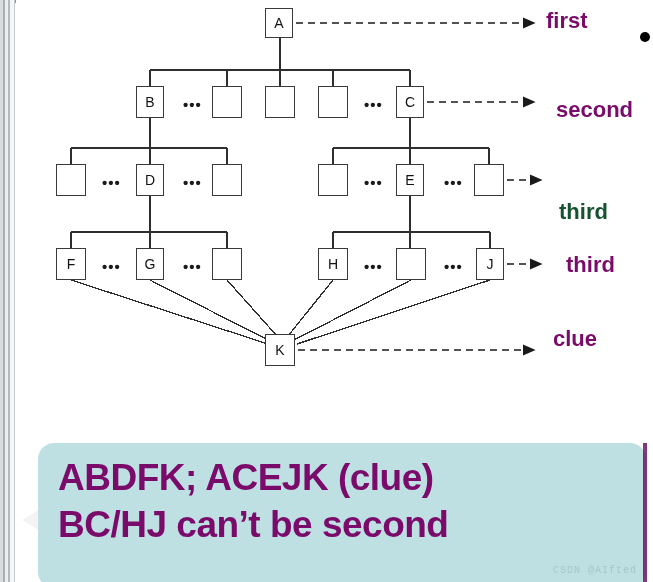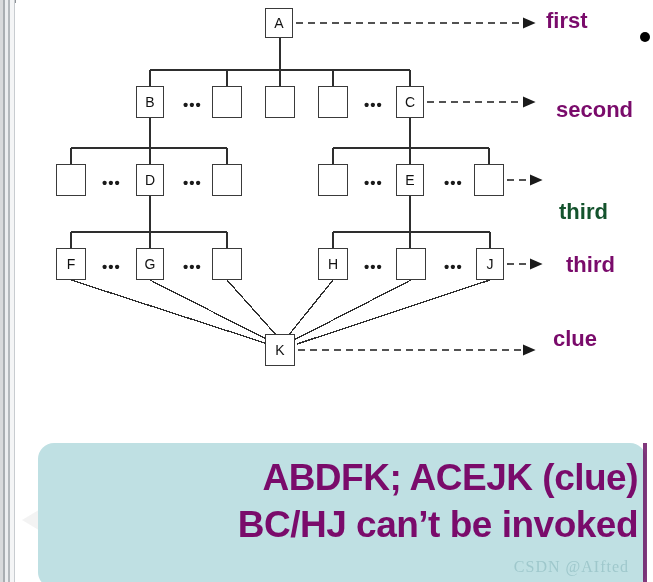--- a/index.html
+++ b/index.html
@@ -109,21 +109,20 @@
     position: absolute;
     left: 20px;
     top: 12px;
     width: 580px;
     font-family: "Liberation Sans", sans-serif;
     font-weight: bold;
     font-size: 37px;
     line-height: 1.26;
     color: #7a0b6b;
     letter-spacing: -0.5px;
-    text-align: right;
   }
   .cap-tail {
     position: absolute;
     left: 22px;
     top: 508px;
     width: 20px;
     height: 24px;
     background: #e9e9e9;
     clip-path: polygon(100% 0%, 100% 100%, 0% 50%);
     z-index: 4;
@@ -132,24 +131,24 @@
   .cap-rightbar {
     position: absolute;
     left: 643px; top: 443px;
     width: 4px; height: 145px;
     background: #6b1565;
     z-index: 6;
     opacity: .85;
   }
   .watermark {
     position: absolute;
-    right: 24px;
+    right: 16px;
     bottom: 6px;
-    font-family: Liberation Serif, serif;
-    font-size: 16px;
+    font-family: Liberation Mono, monospace;
+    font-size: 10px;
     color: #9fc8cc;
     letter-spacing: 1px;
     z-index: 7;
     white-space: nowrap;
   }
 </style>
 </head>
 <body>
 
 <div id="slide">
@@ -250,20 +249,20 @@
       <div class="node" style="left: 265px; top: 334px; width: 30px; height: 32px;">K</div>
       <div class="level-label" style="left: 553px; top: 328px; color: rgb(122, 11, 107);">clue</div>
     </div>
 
   <div class="bullet-dot"></div>
 
   <div class="cap-tail"></div>
   <div id="caption">
     <div class="cap-text">
       <div>ABDFK; ACEJK (clue)</div>
-      <div>BC/HJ can’t be invoked</div>
+      <div>BC/HJ can’t be second</div>
     </div>
   </div>
   <div class="cap-rightbar"></div>
 
   <div class="watermark">CSDN  @AIfted</div>
 
 </div>
 
 </body></html>

